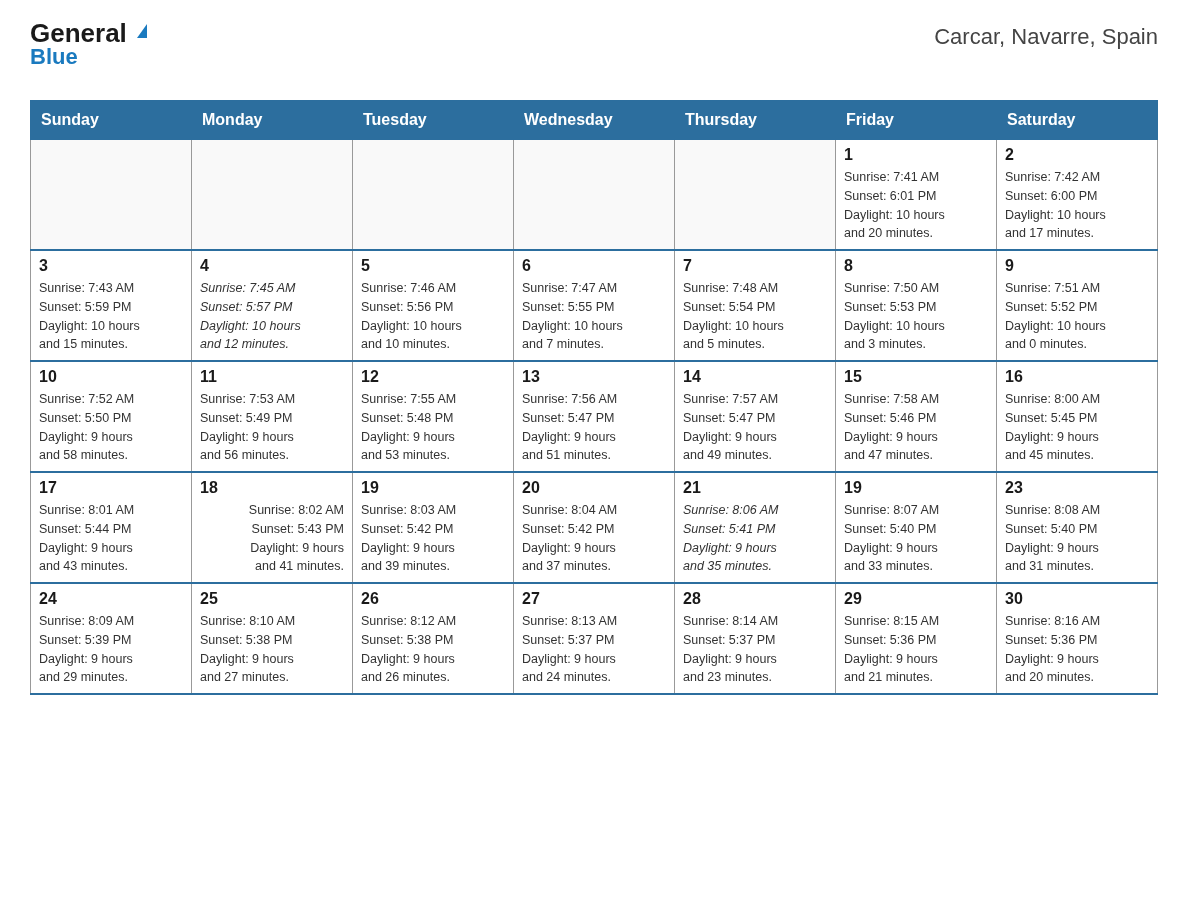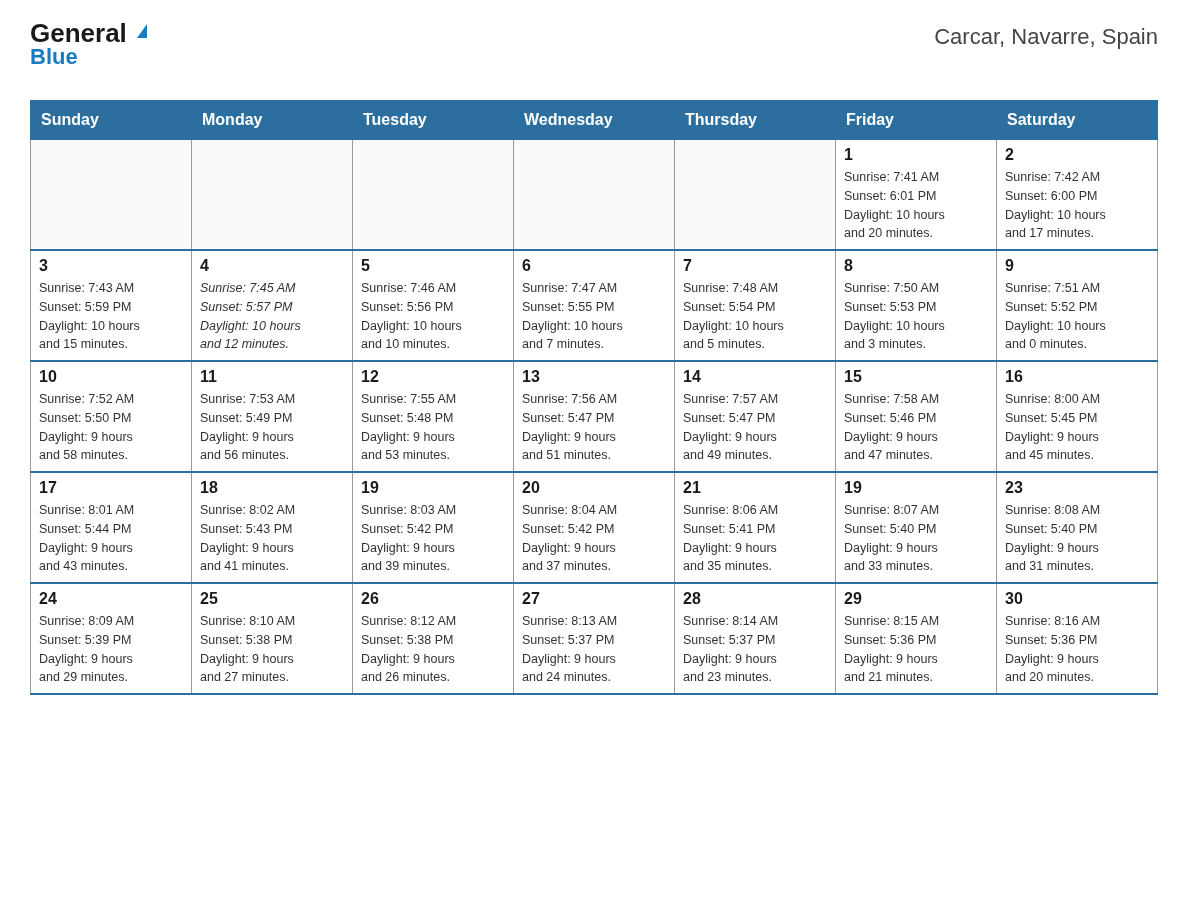--- a/index.html
+++ b/index.html
@@ -261,42 +261,42 @@
       <tr>
         <td>
           <div class="day-number">17</div>
           <div class="day-info" style="white-space: pre-line;">Sunrise: 8:01 AM
 Sunset: 5:44 PM
 Daylight: 9 hours
 and 43 minutes.</div>
         </td>
         <td>
           <div class="day-number">18</div>
-          <div class="day-info" style="white-space: pre-line;">Sunrise: 8:02 AM
+          <div class="day-info" style="white-space: pre-line; text-align: right;">Sunrise: 8:02 AM
 Sunset: 5:43 PM
 Daylight: 9 hours
 and 41 minutes.</div>
         </td>
         <td>
           <div class="day-number">19</div>
           <div class="day-info" style="white-space: pre-line;">Sunrise: 8:03 AM
 Sunset: 5:42 PM
 Daylight: 9 hours
 and 39 minutes.</div>
         </td>
         <td>
           <div class="day-number">20</div>
           <div class="day-info" style="white-space: pre-line;">Sunrise: 8:04 AM
 Sunset: 5:42 PM
 Daylight: 9 hours
 and 37 minutes.</div>
         </td>
         <td>
           <div class="day-number">21</div>
-          <div class="day-info" style="white-space: pre-line;">Sunrise: 8:06 AM
+          <div class="day-info" style="white-space: pre-line; font-style: italic;">Sunrise: 8:06 AM
 Sunset: 5:41 PM
 Daylight: 9 hours
 and 35 minutes.</div>
         </td>
         <td>
           <div class="day-number">19</div>
           <div class="day-info" style="white-space: pre-line;">Sunrise: 8:07 AM
 Sunset: 5:40 PM
 Daylight: 9 hours
 and 33 minutes.</div>

